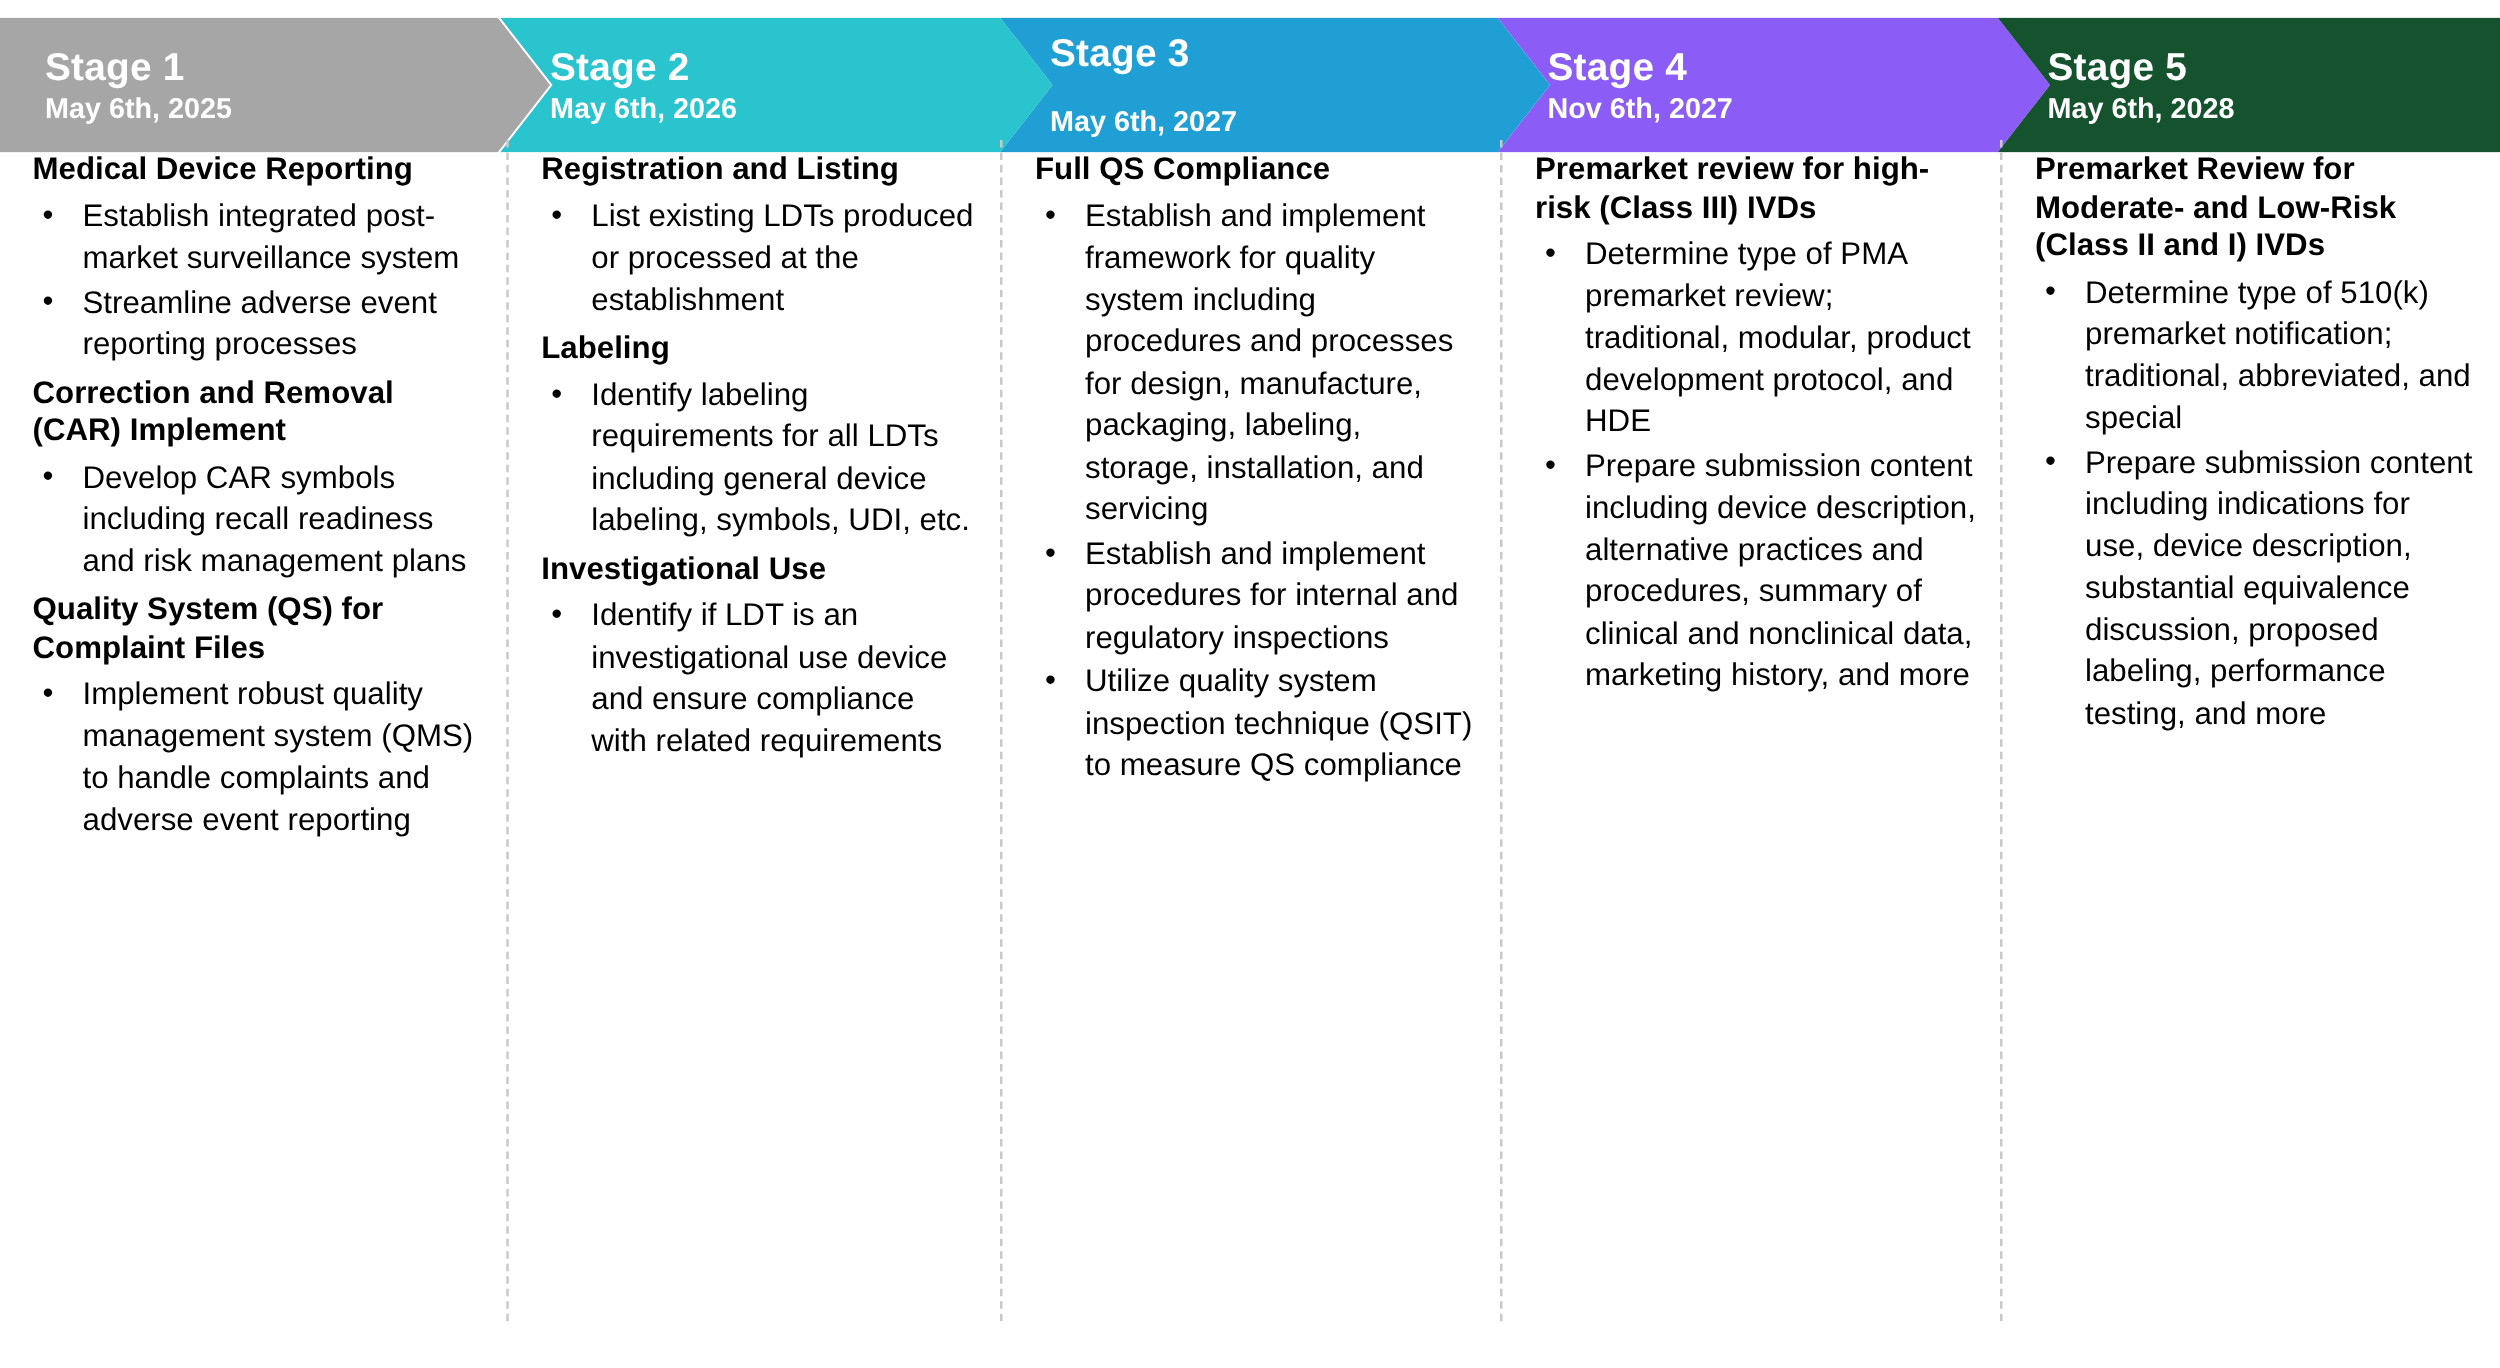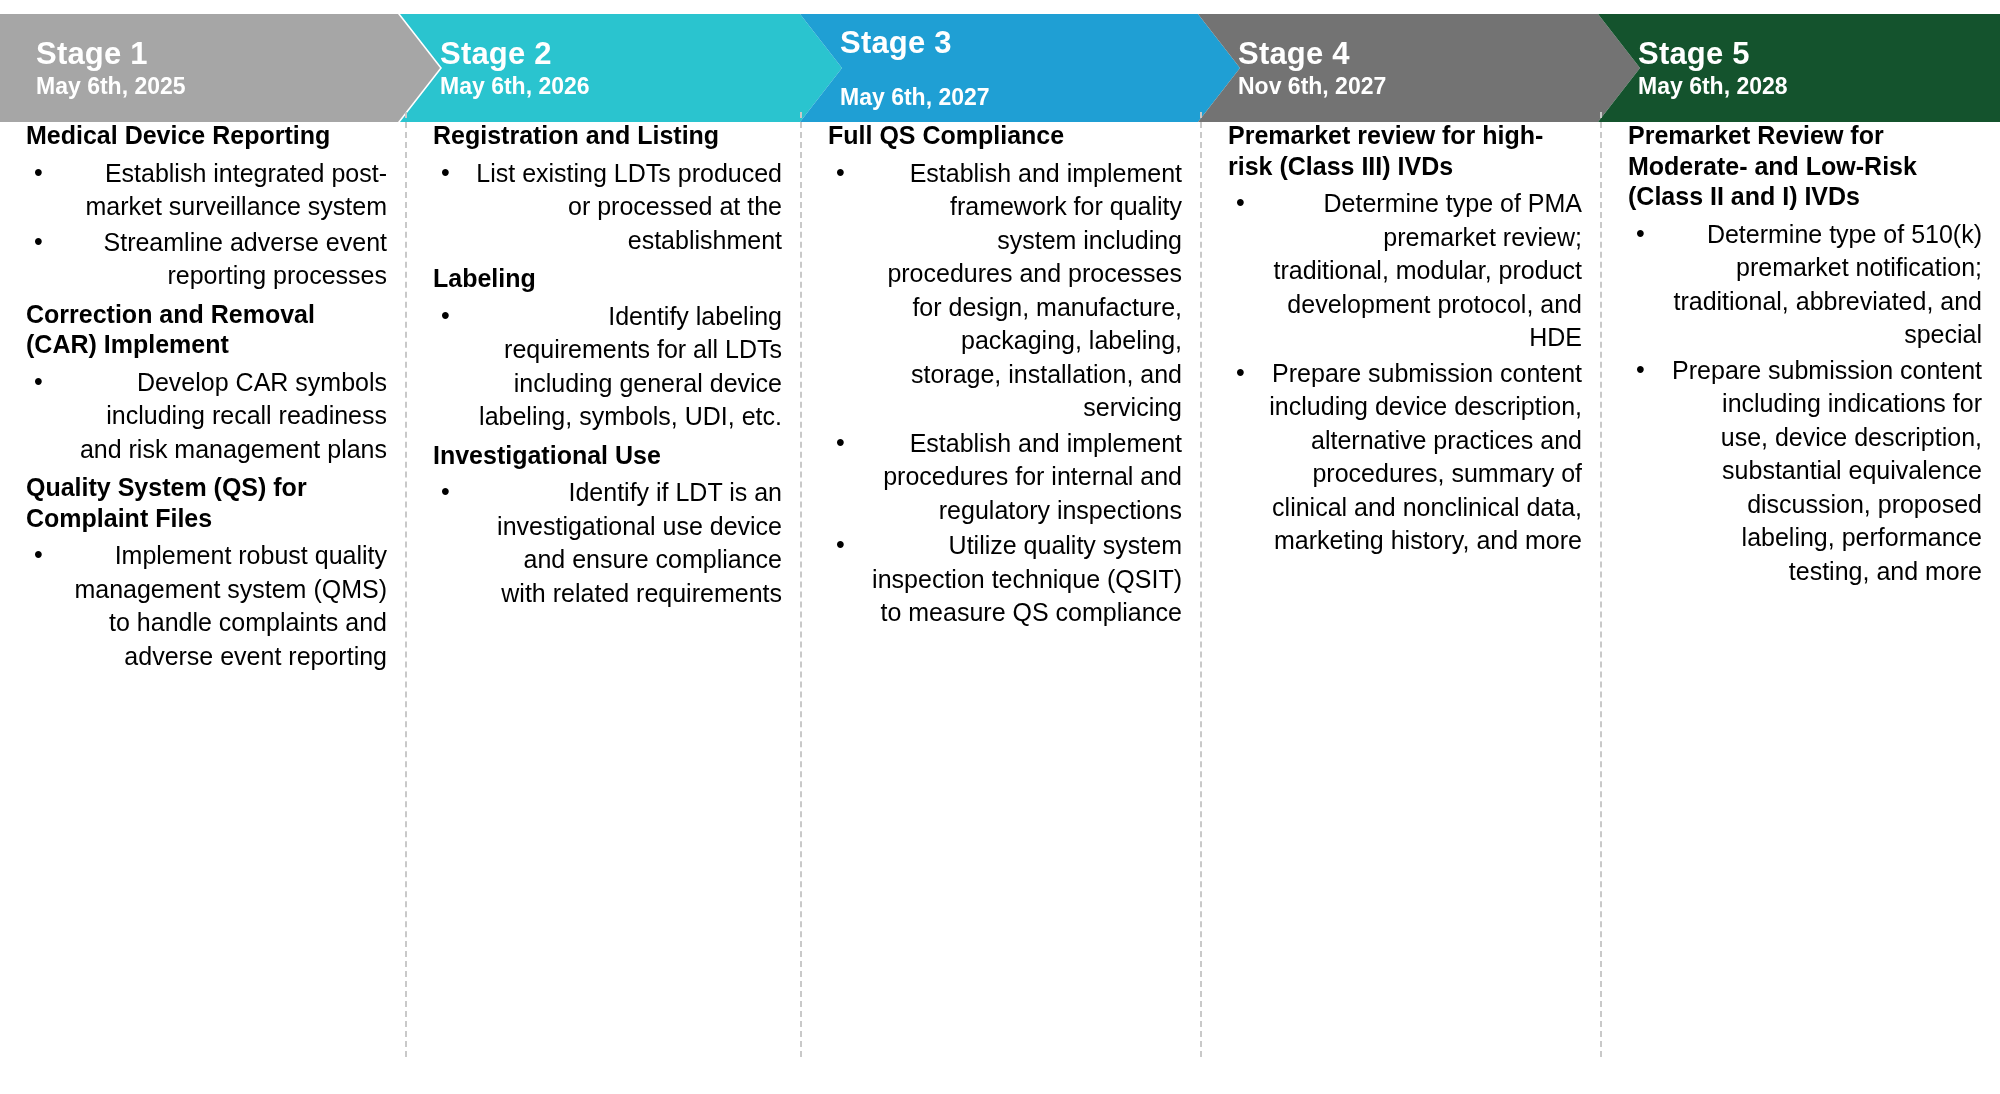--- a/index.html
+++ b/index.html
@@ -77,21 +77,20 @@
     margin: 0 0 4px 0;
     padding: 0;
   }
   ul.bullets li {
     position: relative;
     font-size: 25px;
     color: #000000;
     line-height: 1.34;
     padding-left: 40px;
     margin-bottom: 2px;
-    text-align: right;
   }
   ul.bullets li::before {
     content: "\2022";
     position: absolute;
     left: 8px;
     top: -1px;
     font-size: 25px;
     line-height: 1.34;
     color: #000000;
   }
@@ -114,21 +113,21 @@
       <div class="stage-label">Stage 2</div>
       <div class="stage-date">May 6th, 2026</div>
     </div>
 
     <div class="chevron c3" style="left:800px; width:440px; background:#1f9fd4;
                 clip-path: polygon(0 0, 398px 0, 440px 54px, 398px 108px, 0 108px, 42px 54px); gap: 21px;">
       <div class="stage-label">Stage 3</div>
       <div class="stage-date">May 6th, 2027</div>
     </div>
 
-    <div class="chevron c4" style="left:1198px; width:442px; background:#737373;
+    <div class="chevron c4" style="left:1198px; width:442px; background:#8b5cf6;
                 clip-path: polygon(0 0, 400px 0, 442px 54px, 400px 108px, 0 108px, 42px 54px);">
       <div class="stage-label">Stage 4</div>
       <div class="stage-date">Nov 6th, 2027</div>
     </div>
 
     <div class="chevron c5" style="left:1598px; width:402px; background:#14532d;
                 clip-path: polygon(0 0, 402px 0, 402px 108px, 0 108px, 42px 54px);">
       <div class="stage-label">Stage 5</div>
       <div class="stage-date">May  6th, 2028</div>
     </div>

